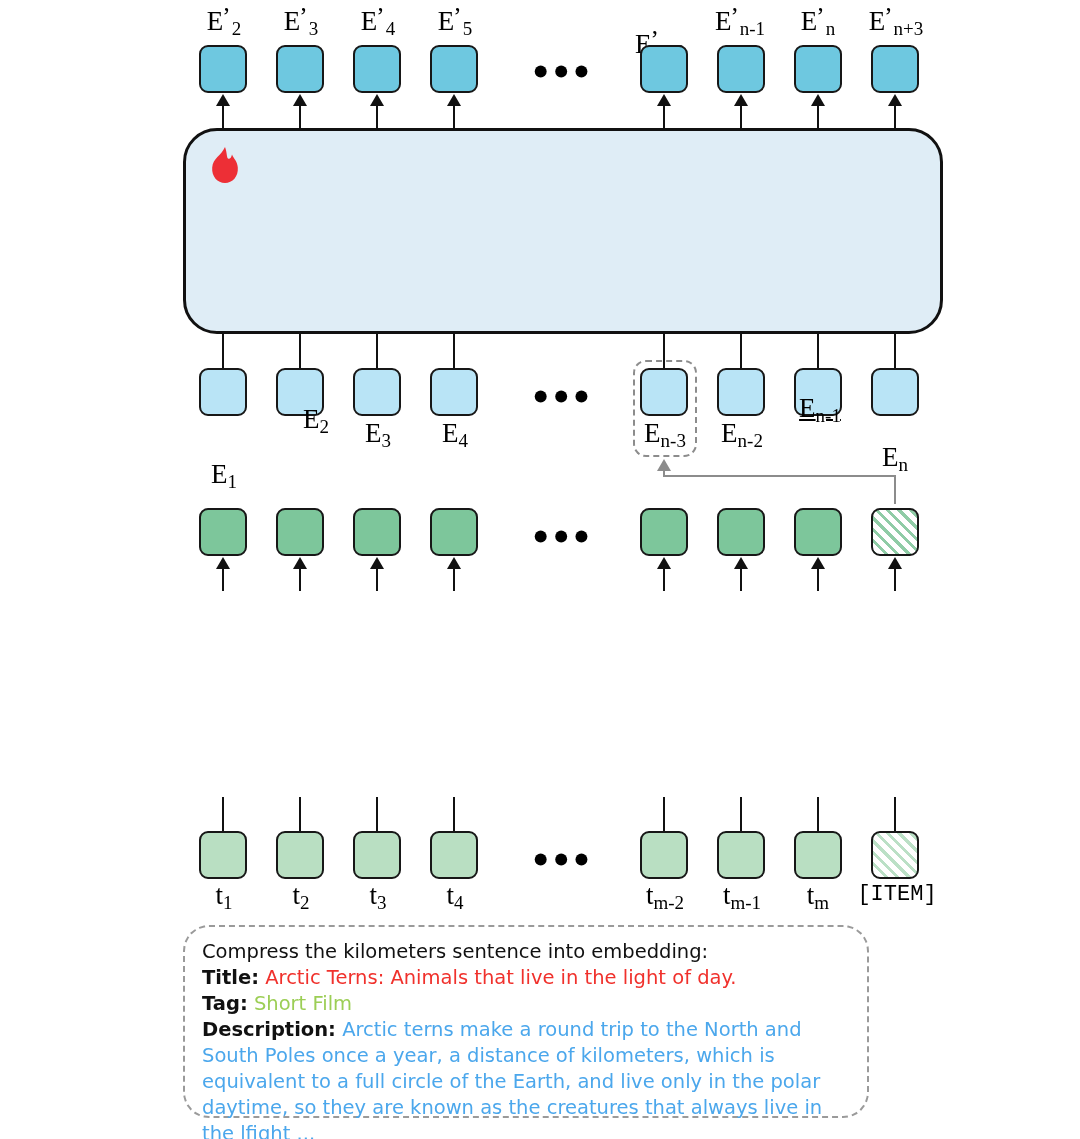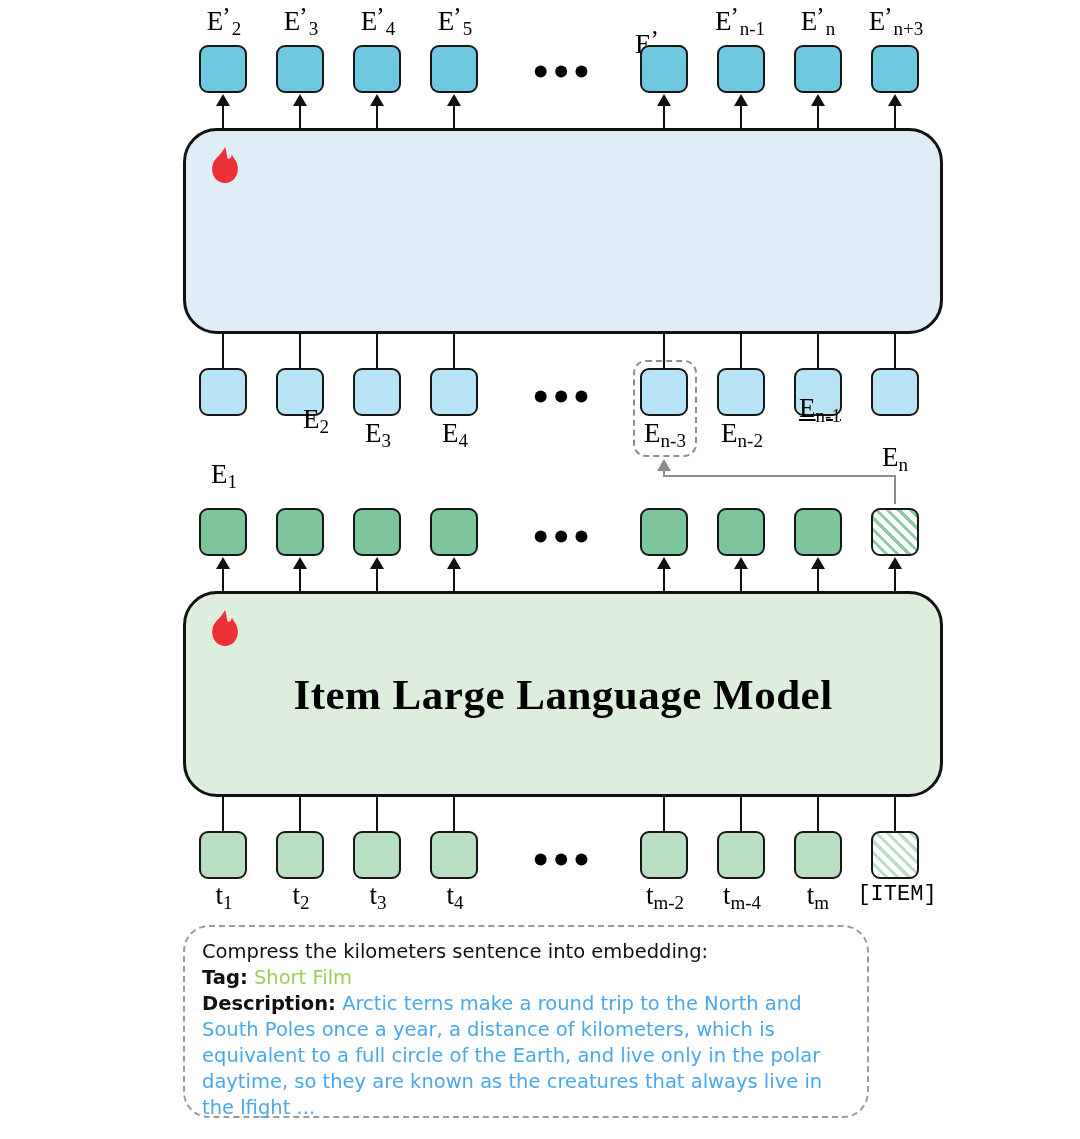--- a/index.html
+++ b/index.html
@@ -211,29 +211,20 @@
 
   <div class="arrow-up" style="left:221.7px;top:568px;height:23px;"></div>
   <div class="arrow-up" style="left:298.7px;top:568px;height:23px;"></div>
   <div class="arrow-up" style="left:375.7px;top:568px;height:23px;"></div>
   <div class="arrow-up" style="left:452.7px;top:568px;height:23px;"></div>
   <div class="arrow-up" style="left:662.7px;top:568px;height:23px;"></div>
   <div class="arrow-up" style="left:739.7px;top:568px;height:23px;"></div>
   <div class="arrow-up" style="left:816.7px;top:568px;height:23px;"></div>
   <div class="arrow-up" style="left:893.7px;top:568px;height:23px;"></div>
 
-  <div class="panel item" style="left:183px;top:591px;width:760px;height:206px;">
-    <span class="flame">
-      <svg width="34" height="40" viewBox="0 0 34 40">
-        <path d="M17 2 C13 11 5 13 4.2 22.5 C3.5 31.5 9.5 38 17 38 C24.5 38 30.5 31.5 29.8 22.5
-                 C29.3 16 25.5 13.5 24 9.5 C23.3 13 21.5 14.5 20 13.5 C18.6 12.5 19 7 17 2 Z" fill="#ED2F36"></path>
-      </svg>
-    </span>
-    <span class="panel-title">Item Large Language Model</span>
-  </div>
 
   <div class="vline" style="left:221.7px;top:797px;height:34px;"></div>
   <div class="vline" style="left:298.7px;top:797px;height:34px;"></div>
   <div class="vline" style="left:375.7px;top:797px;height:34px;"></div>
   <div class="vline" style="left:452.7px;top:797px;height:34px;"></div>
   <div class="vline" style="left:662.7px;top:797px;height:34px;"></div>
   <div class="vline" style="left:739.7px;top:797px;height:34px;"></div>
   <div class="vline" style="left:816.7px;top:797px;height:34px;"></div>
   <div class="vline" style="left:893.7px;top:797px;height:34px;"></div>
 
@@ -246,26 +237,30 @@
   <div class="tok lightgreen" style="left:794px;top:831px;"></div>
   <div class="tok hatch-light" style="left:871px;top:831px;"></div>
 
   <div class="dots" style="left:533px;top:838px;">•••</div>
 
   <div class="lab" style="left:196px;top:882px;width:56px;">t<sub>1</sub></div>
   <div class="lab" style="left:273px;top:882px;width:56px;">t<sub>2</sub></div>
   <div class="lab" style="left:350px;top:882px;width:56px;">t<sub>3</sub></div>
   <div class="lab" style="left:427px;top:882px;width:56px;">t<sub>4</sub></div>
   <div class="lab" style="left:631px;top:882px;width:68px;">t<sub>m-2</sub></div>
-  <div class="lab" style="left:708px;top:882px;width:68px;">t<sub>m-4</sub></div>
+  <div class="lab" style="left:708px;top:882px;width:68px;">t<sub>m-1</sub></div>
   <div class="lab" style="left:790px;top:882px;width:56px;">t<sub>m</sub></div>
   <div class="lab small" style="left:857px;top:884px;width:80px;font-family:Liberation Mono, monospace;">[ITEM]</div>
 
   <div class="prompt" style="left:183px;top:925px;width:686px;height:193px;">
     <div class="line">Compress the kilometers sentence into embedding:</div>
+    <div class="line">
+      <span class="k">Title:</span>
+      <span class="v-title">Arctic Terns: Animals that live in the light of day.</span>
+    </div>
     <div class="line">
       <span class="k">Tag:</span>
       <span class="v-tag">Short Film</span>
     </div>
     <div class="line">
       <span class="k">Description:</span>
       <span class="v-desc">Arctic terns make a round trip to the North and South Poles once a year, a distance of kilometers, which is equivalent to a full circle of the Earth, and live only in the polar daytime, so they are known as the creatures that always live in the lfight ...</span>
     </div>
   </div>
 

